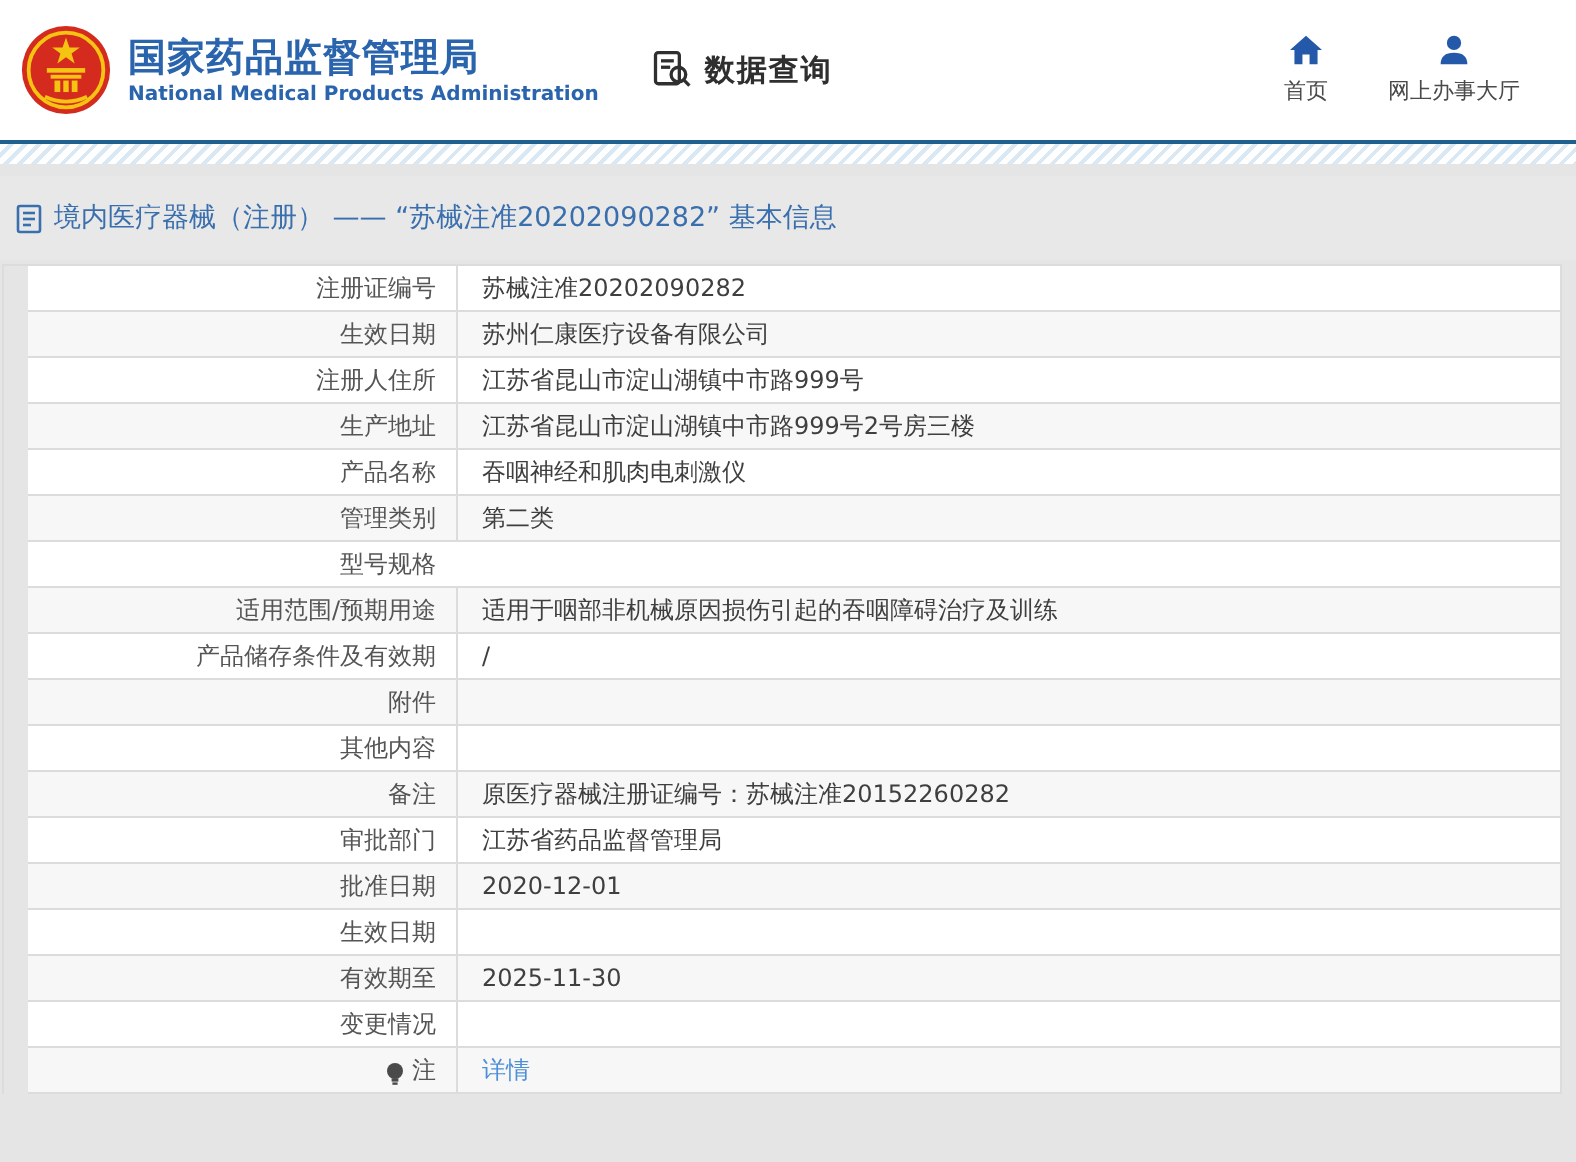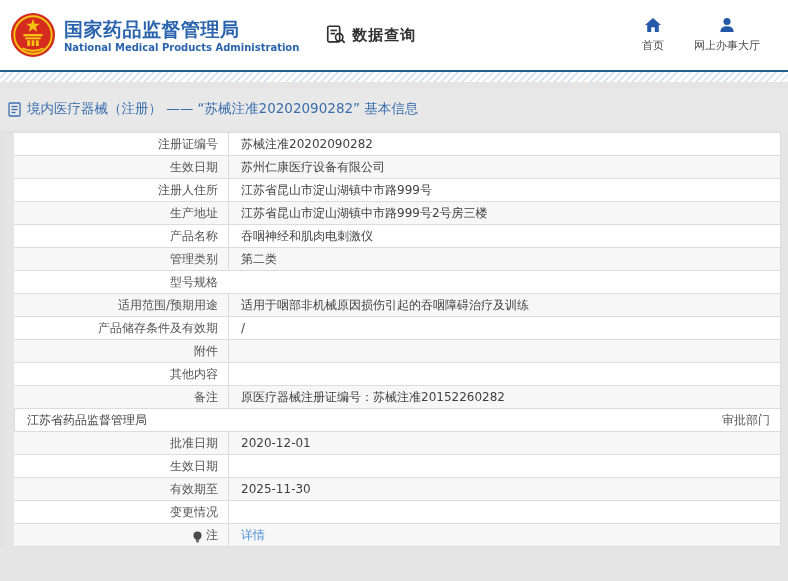--- a/index.html
+++ b/index.html
@@ -189,22 +189,22 @@
     </div>
     <div class="row">
       <div class="cell label">其他内容</div>
       <div class="cell value"></div>
     </div>
     <div class="row">
       <div class="cell label">备注</div>
       <div class="cell value">原医疗器械注册证编号：苏械注准20152260282</div>
     </div>
     <div class="row">
+      <div class="cell label">审批部门</div>
       <div class="cell value">江苏省药品监督管理局</div>
-      <div class="cell label">审批部门</div>
     </div>
     <div class="row">
       <div class="cell label">批准日期</div>
       <div class="cell value">2020-12-01</div>
     </div>
     <div class="row">
       <div class="cell label">生效日期</div>
       <div class="cell value"></div>
     </div>
     <div class="row">

